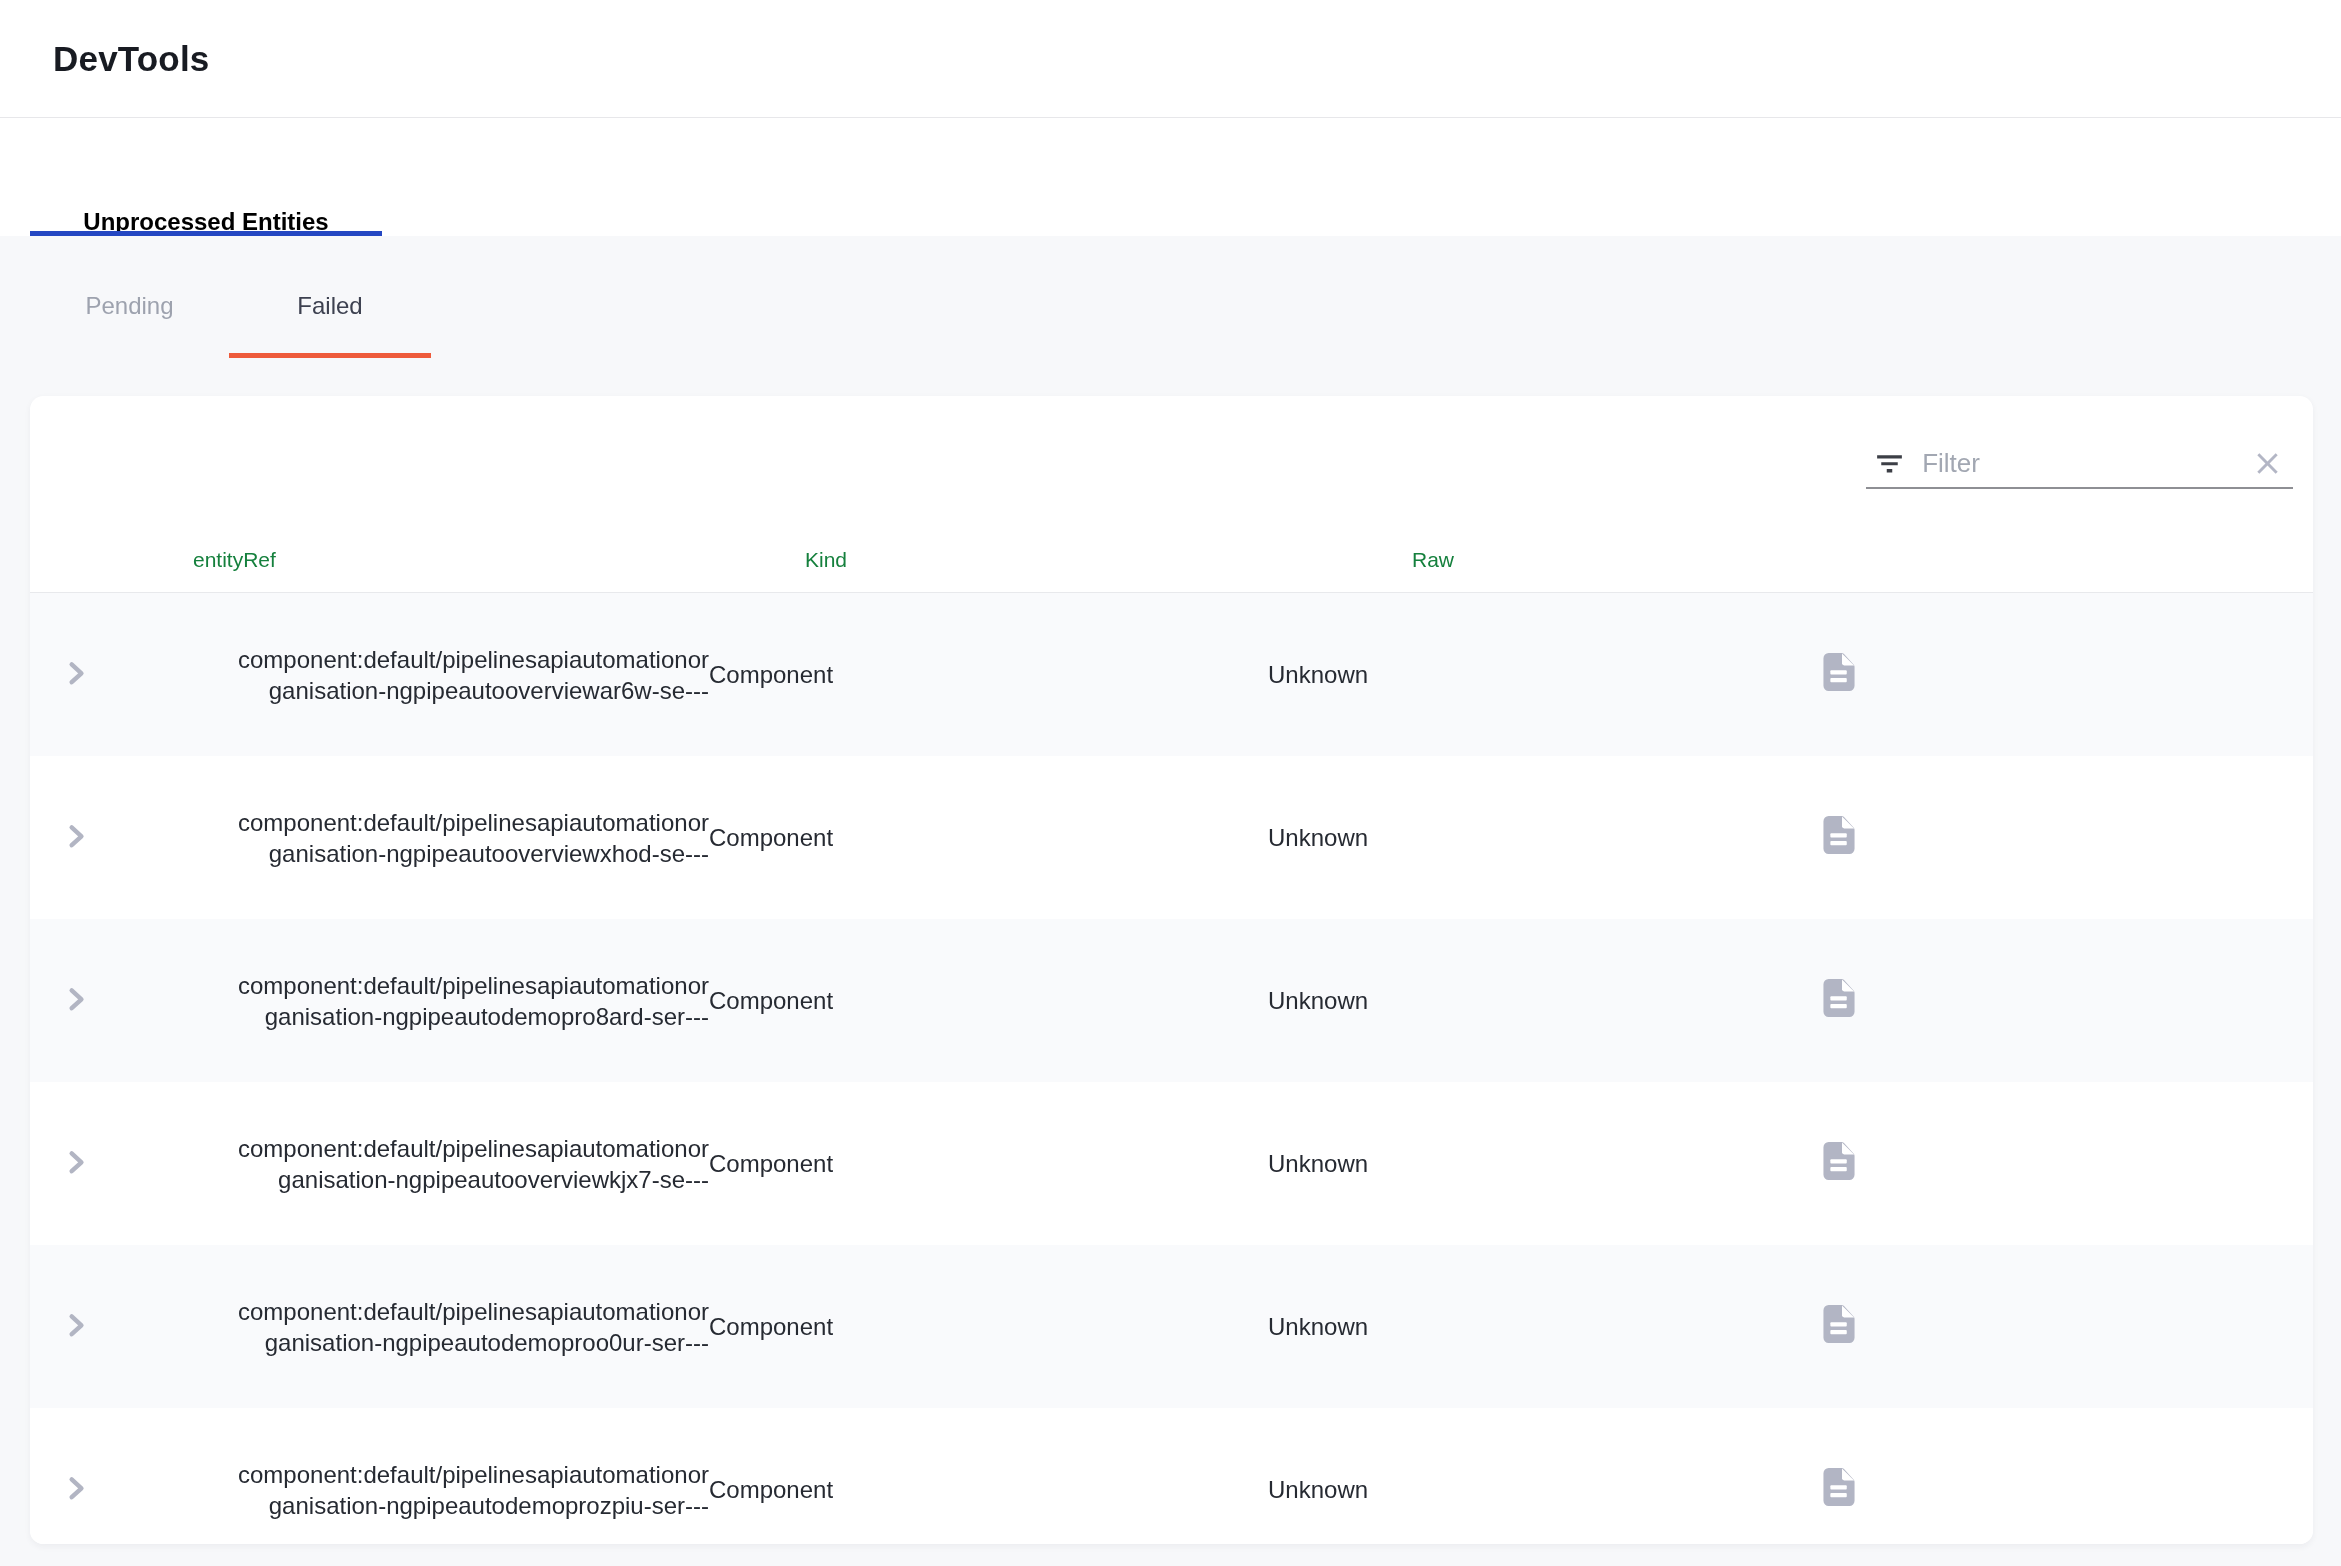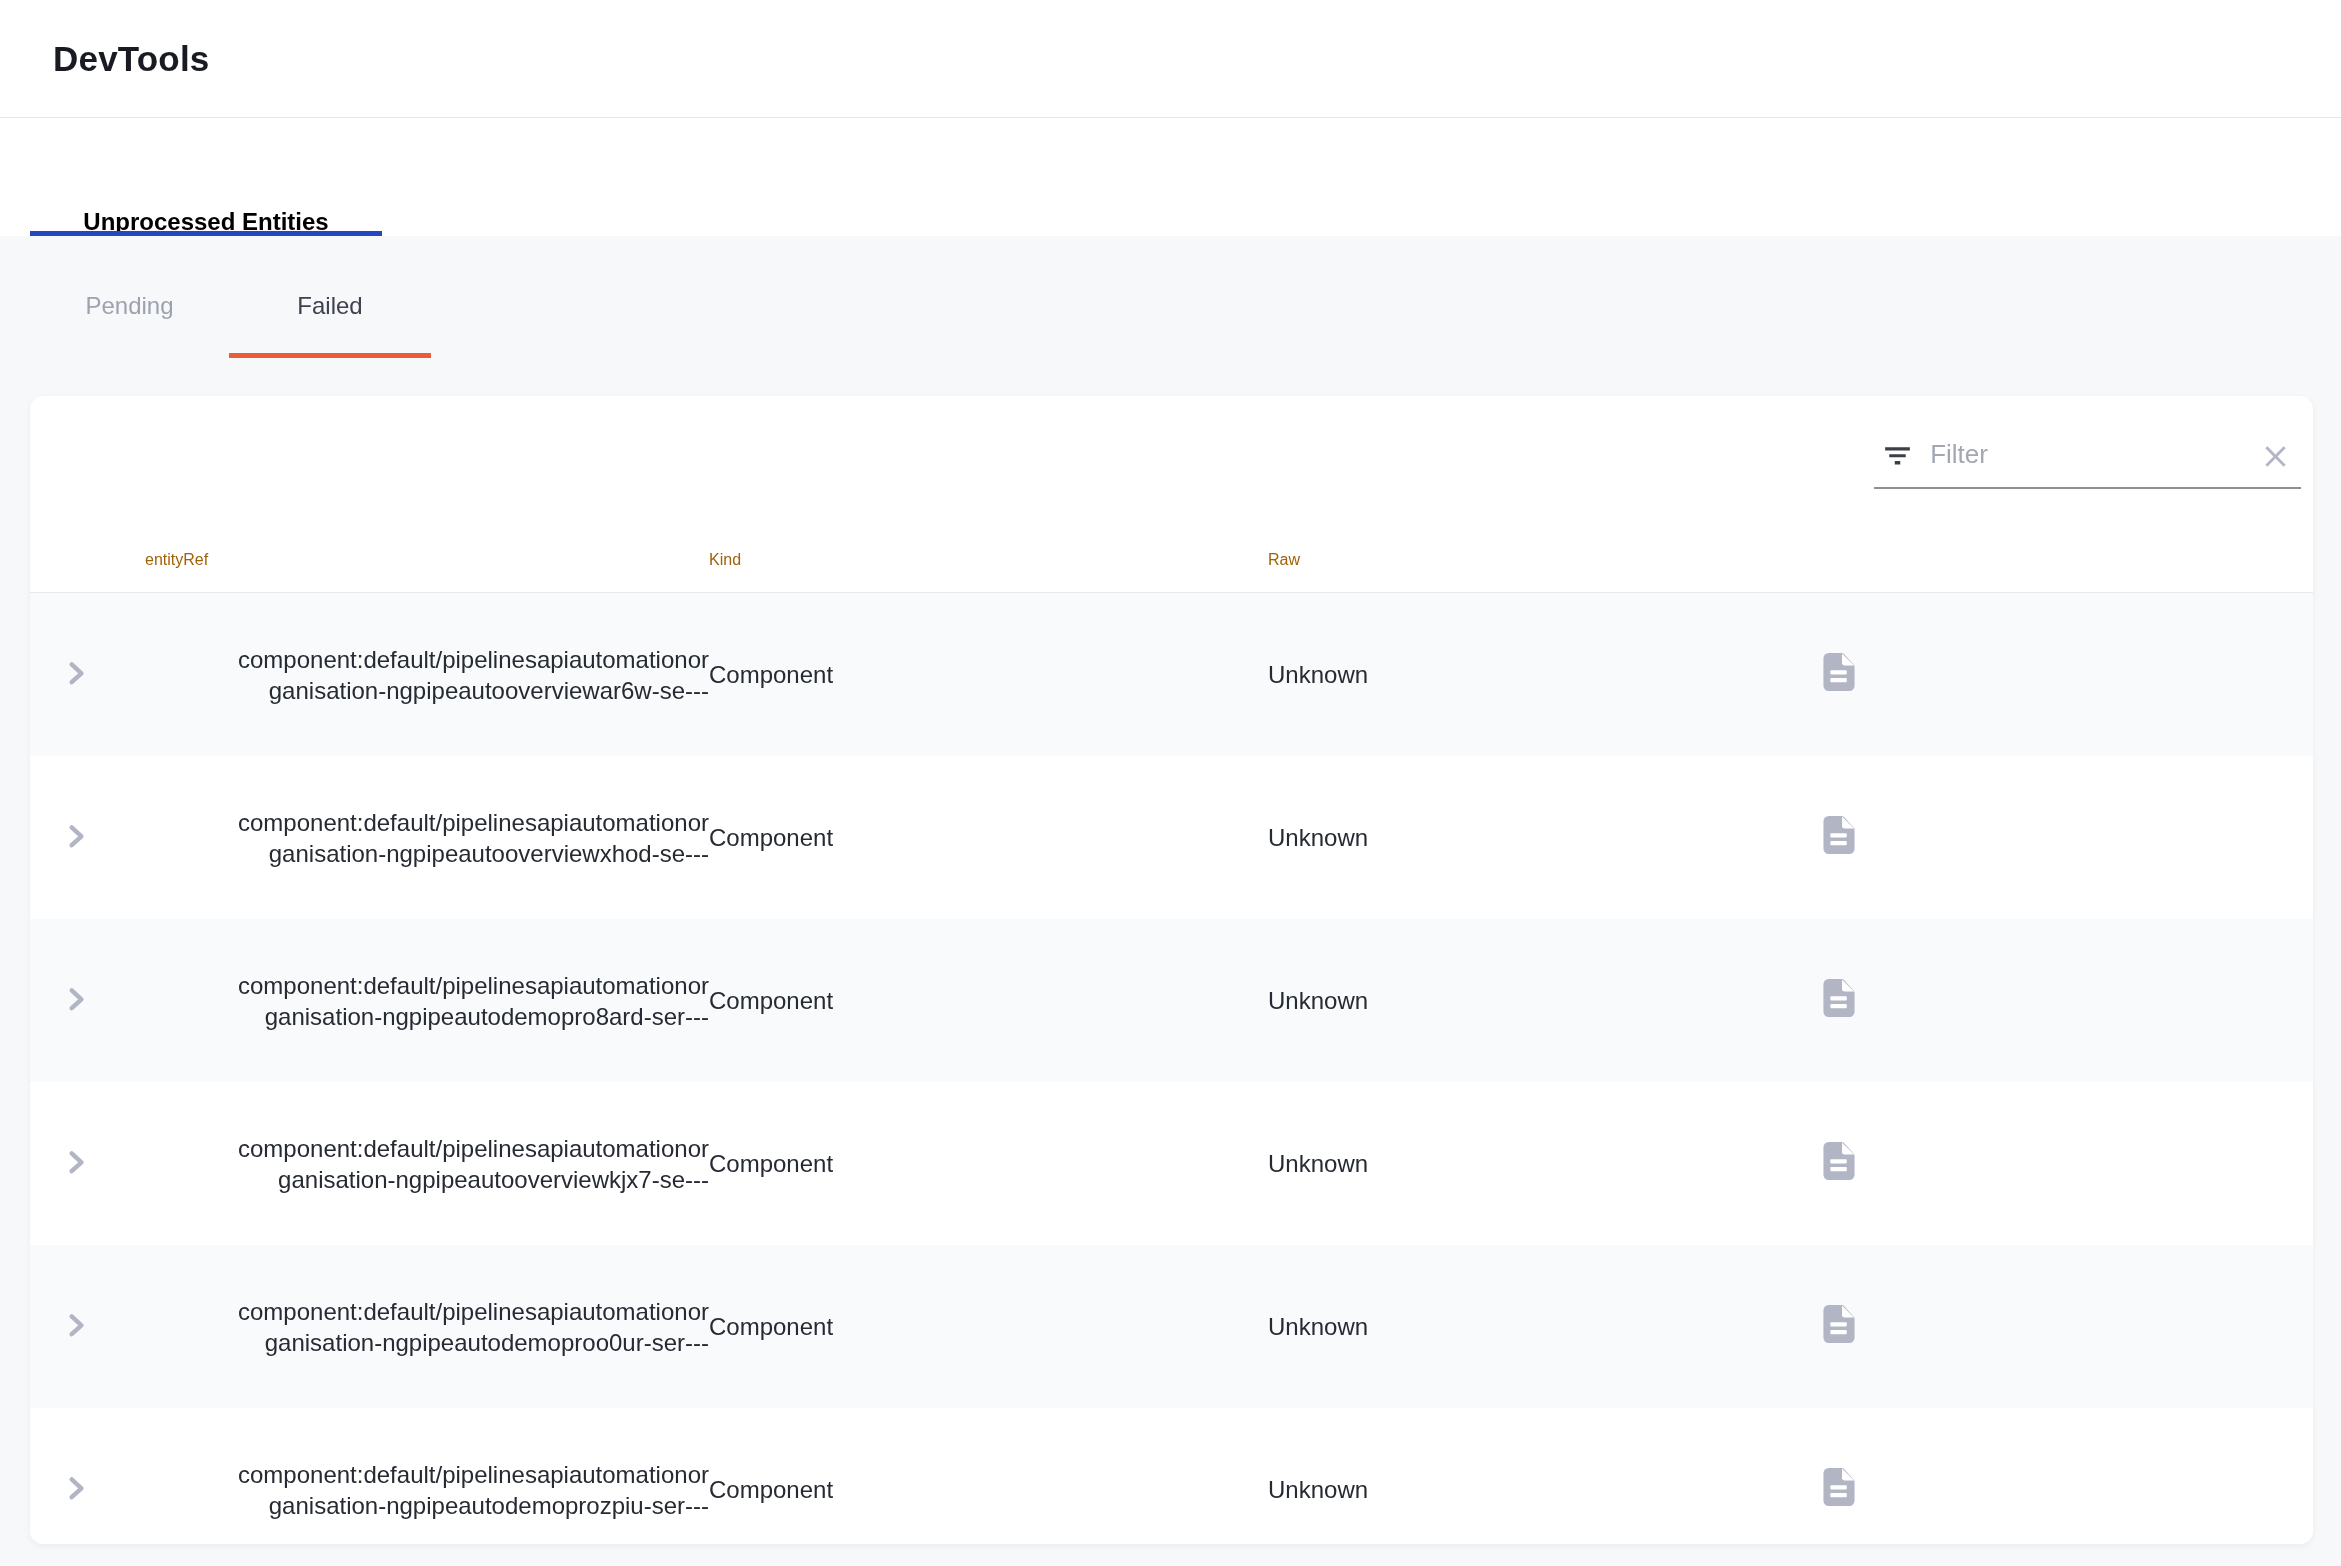--- a/index.html
+++ b/index.html
@@ -91,26 +91,26 @@
     border-radius: 13.3px;
     overflow: hidden;
     position: relative;
     box-shadow: 0 2.5px 6.6px rgba(40,45,60,0.05);
   }
   
   .filter-row { height: 112px; position: relative; }
   .filter-input {
     position: absolute;
     top: 33px;
-    right: 12px;
+    right: 20px;
     width: 427px;
     height: 60px;
     border-bottom: 2.5px solid #8e8f94;
     display: flex;
-    align-items: flex-start;
+    align-items: center;
     gap: 16.6px;
     padding: 10px 8.3px 0 6.6px;
     cursor: text;
   }
   .filter-placeholder {
     flex: 1;
     font-size: 26px;
     color: #a2a7b2;
   }
   .icon-btn {
@@ -119,22 +119,23 @@
     cursor: pointer;
   }
   
   .table-header {
     height: 85px;
     display: grid;
     grid-template-columns: 115px 564px 559px 554px 1fr;
     align-items: center;
     padding-top: 20px;
     border-bottom: 1.7px solid #e8e9ec;
-    font-size: 16px;
-    color: #a16207;
+    font-size: 21px;
+    color: #15803d;
+    gap: 48px;
   }
   .trow {
     height: 163px;
     display: grid;
     grid-template-columns: 115px 564px 559px 554px 1fr;
     align-items: center;
     font-size: 24px;
     color: #262a32;
     background: #ffffff;
   }

